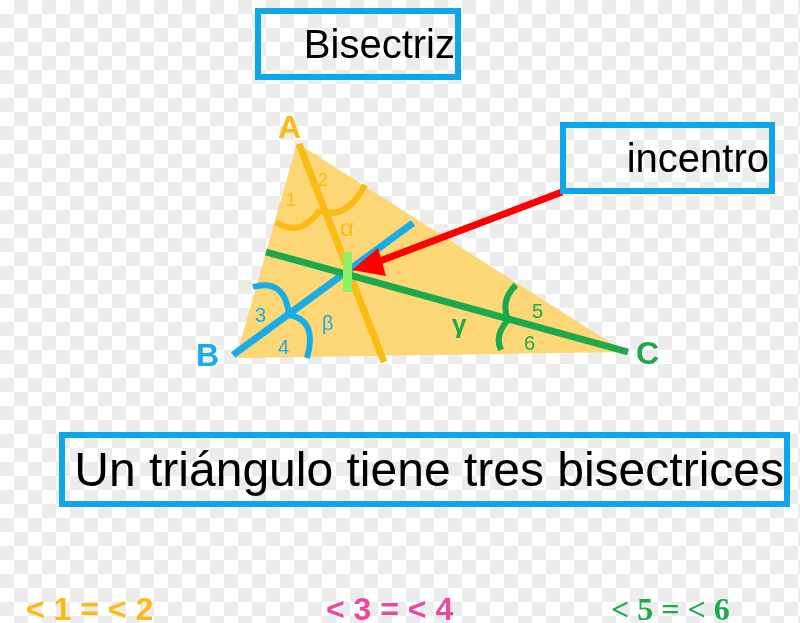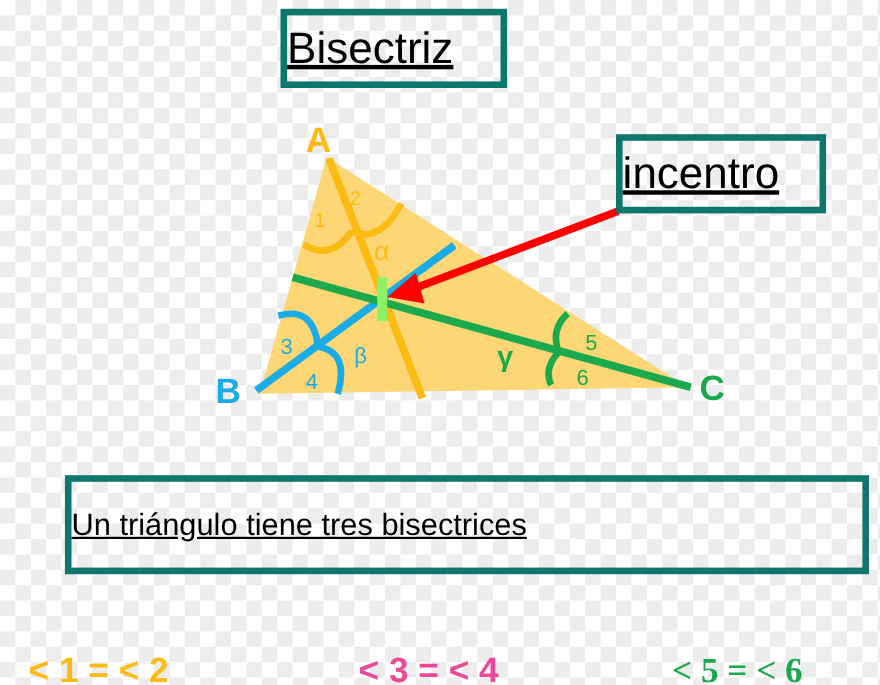--- a/index.html
+++ b/index.html
@@ -7,27 +7,27 @@
       width: 800px; height: 623px; overflow: hidden; position: relative;
       background-color: #ffffff;
       background-image:
         linear-gradient(45deg, #ececec 25%, transparent 25%, transparent 75%, #ececec 75%),
         linear-gradient(45deg, #ececec 25%, transparent 25%, transparent 75%, #ececec 75%);
       background-size: 28px 28px;
       background-position: 0 0, 14px 14px;
       font-family: "Liberation Sans", sans-serif;
     }
     .box {
-      position: absolute; border: 6px solid #0f766e; box-sizing: border-box;
-      display: flex; align-items: center; justify-content: flex-start;
-      color: #000; white-space: nowrap; text-decoration: underline;
+      position: absolute; border: 6px solid #0ea5e9; box-sizing: border-box;
+      display: flex; align-items: center; justify-content: flex-end;
+      color: #000; white-space: nowrap;
     }
     #title-box { left: 255px; top: 8px; width: 206px; height: 72px; font-size: 40px; }
-    #incentro-box { left: 560px; top: 122px; width: 191px; height: 72px; font-size: 40px; }
-    #bottom-box { left: 59px; top: 432px; width: 731px; height: 90px; font-size: 28px; }
+    #incentro-box { left: 560px; top: 122px; width: 215px; height: 72px; font-size: 40px; }
+    #bottom-box { left: 59px; top: 432px; width: 731px; height: 75px; font-size: 48px; }
     svg#diagram { position: absolute; left: 0; top: 0; }
     .formula { position: absolute; top: 552px; font-size: 32px; font-weight: bold; white-space: nowrap; margin-top: 39px; }
   </style>
 </head>
 <body>
 
 <svg id="diagram" width="800" height="623" viewBox="0 0 800 623">
 
   <polygon points="297,143 236,358 625,352" fill="#fdd675"></polygon>
 

